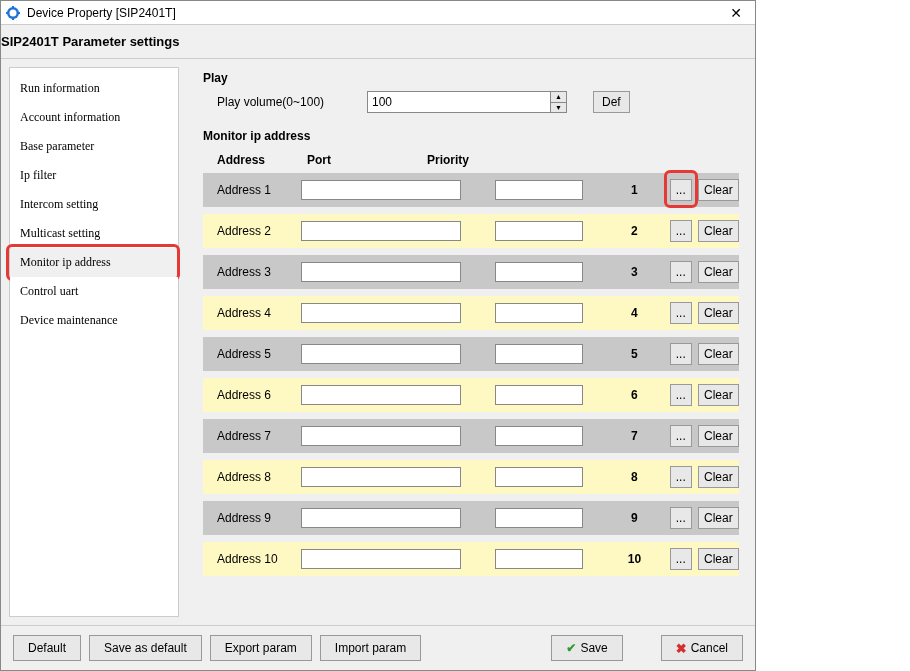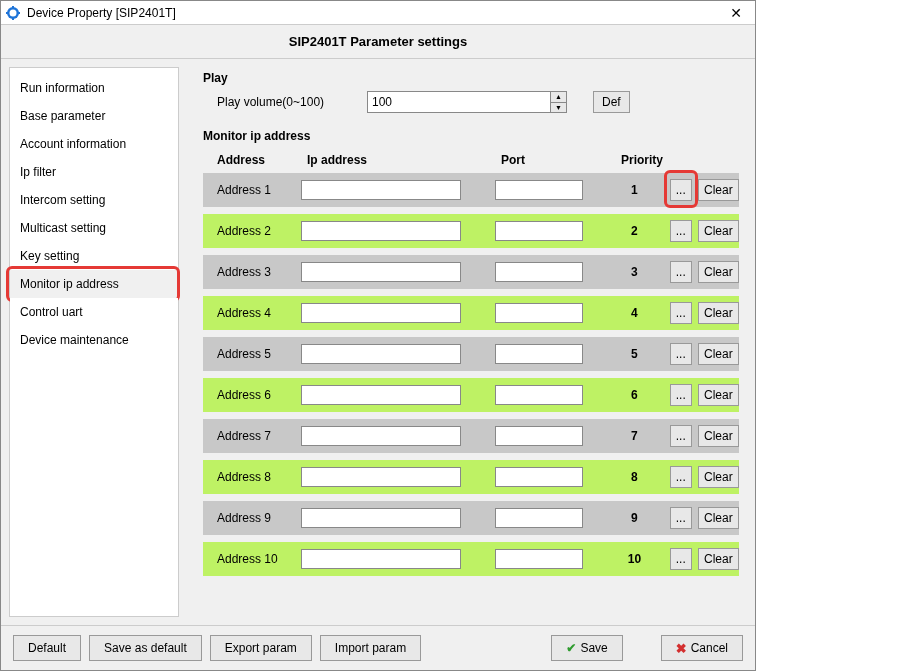--- a/index.html
+++ b/index.html
@@ -35,21 +35,20 @@
     width: 30px; height: 22px;
     display: flex; align-items: center; justify-content: center;
     font-size: 14px; cursor: pointer;
   }
   .subtitle-bar {
     height: 34px;
     background: #f0f0f0;
     border-bottom: 1px solid #ccc;
     display: flex;
     align-items: center;
-    justify-content: center;
     font-weight: bold;
     font-size: 13px;
   }
   .content {
     flex: 1;
     display: flex;
     background: #f0f0f0;
     overflow: hidden;
     border-bottom: 1px solid #ccc;
   }
@@ -59,20 +58,21 @@
     border: 1px solid #ccc;
     margin: 8px 0 8px 8px;
     padding-top: 6px;
   }
   .side-item {
     padding: 7px 10px;
     font-size: 12px;
     cursor: pointer;
     background: #fff;
     position: relative;
+    font-family: Liberation Serif, serif;
   }
   .side-item.active {
     background: #f0f0f0;
   }
   .red-box {
     position: absolute;
     border: 3px solid #e53935;
     border-radius: 6px;
     pointer-events: none;
   }
@@ -140,21 +140,21 @@
   }
   .col-addr { width: 90px; }
   .col-ip { width: 194px; }
   .col-port { width: 116px; }
   .col-prio { width: 50px; text-align: center; margin-right: 10px;}
   .addr-row {
     display: flex;
     align-items: center;
     padding: 6px 0 6px 14px;
     margin-bottom: 7px;
-    background: #bef264;
+    background: #fef9c3;
     gap: 0;
     position: relative;
   }
   .addr-row.dark { background: #c8c8c8; }
   .addr-row .alabel { width: 90px; }
   .addr-row input[type="text"] {
     border: 1px solid #888;
     height: 20px;
     font-size: 12px;
     padding: 0 4px;
@@ -209,26 +209,25 @@
   </div>
 
   <div class="subtitle-bar">
     <span>SIP2401T Parameter settings</span>
   </div>
 
   <div class="content">
 
     <div class="sidebar" id="sidebar">
         <div class="side-item">Run information</div>
+        <div class="side-item">Account information</div>
         <div class="side-item">Base parameter</div>
-        <div class="side-item">Account information</div>
         <div class="side-item">Ip filter</div>
         <div class="side-item">Intercom setting</div>
         <div class="side-item">Multicast setting</div>
-        <div class="side-item">Key setting</div>
         <div class="side-item active">Monitor ip address<div class="red-box" style="inset: -4px -2px -4px -4px;"></div></div>
         <div class="side-item">Control uart</div>
         <div class="side-item">Device maintenance</div>
       </div>
 
     <div class="main">
 
       <div class="section-title">Play</div>
       <div class="play-row">
         <label>Play volume(0~100)</label>
@@ -238,21 +237,20 @@
             <button>▲</button>
             <button>▼</button>
           </span>
         </span>
         <button class="btn">Def</button>
       </div>
 
       <div class="section-title">Monitor ip address</div>
       <div class="monitor-header">
         <span class="col-addr">Address</span>
-        <span class="col-ip">Ip address</span>
         <span class="col-port">Port</span>
         <span class="col-prio">Priority</span>
       </div>
 
       <div id="rows">
           <div class="addr-row dark">
             <span class="alabel">Address 1</span>
             <input type="text" class="ip-in" value="" style="">
             <input type="text" class="port-in" value="" style="">
             <span class="prio">1</span>

